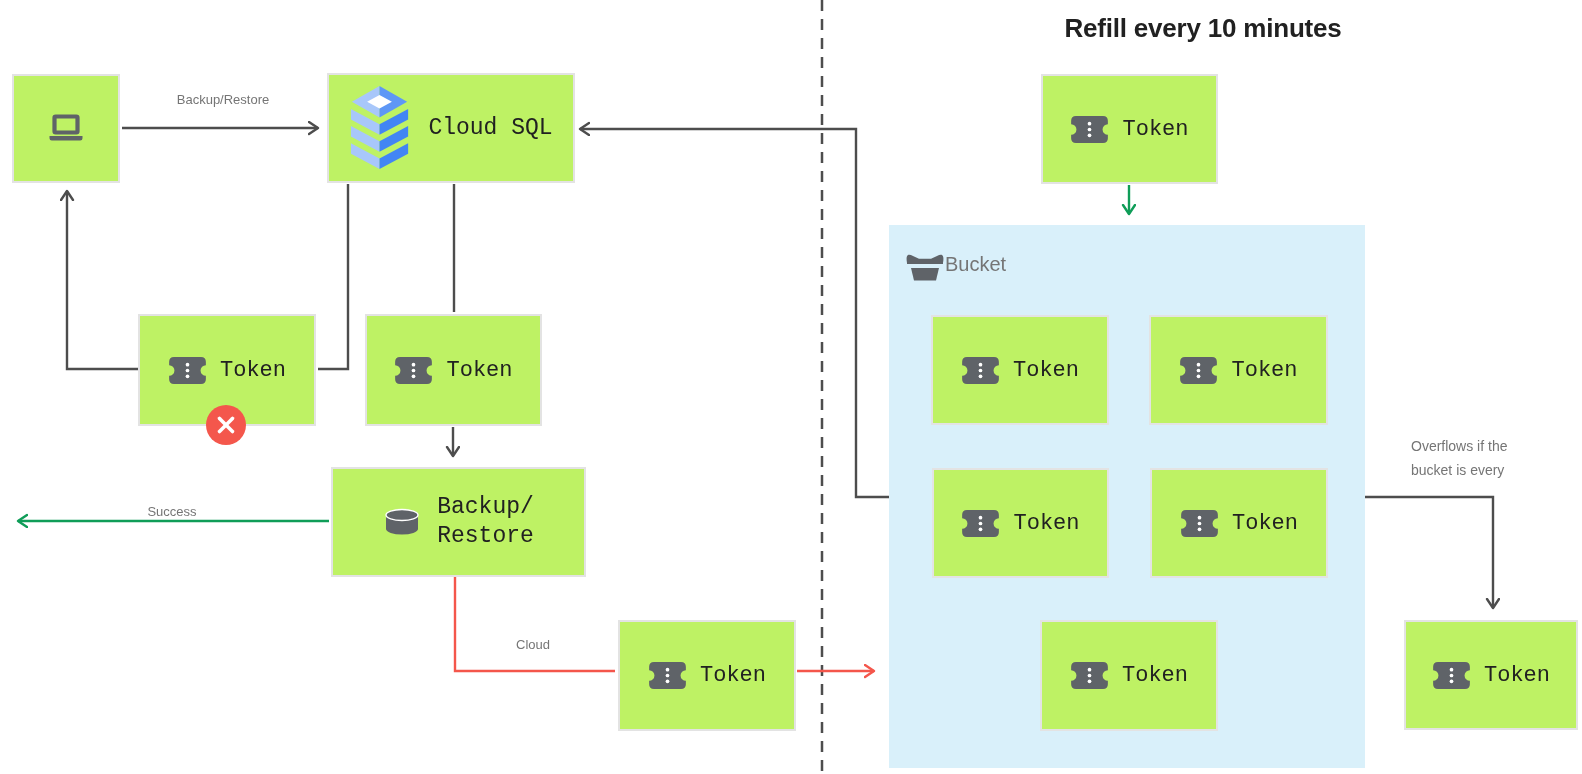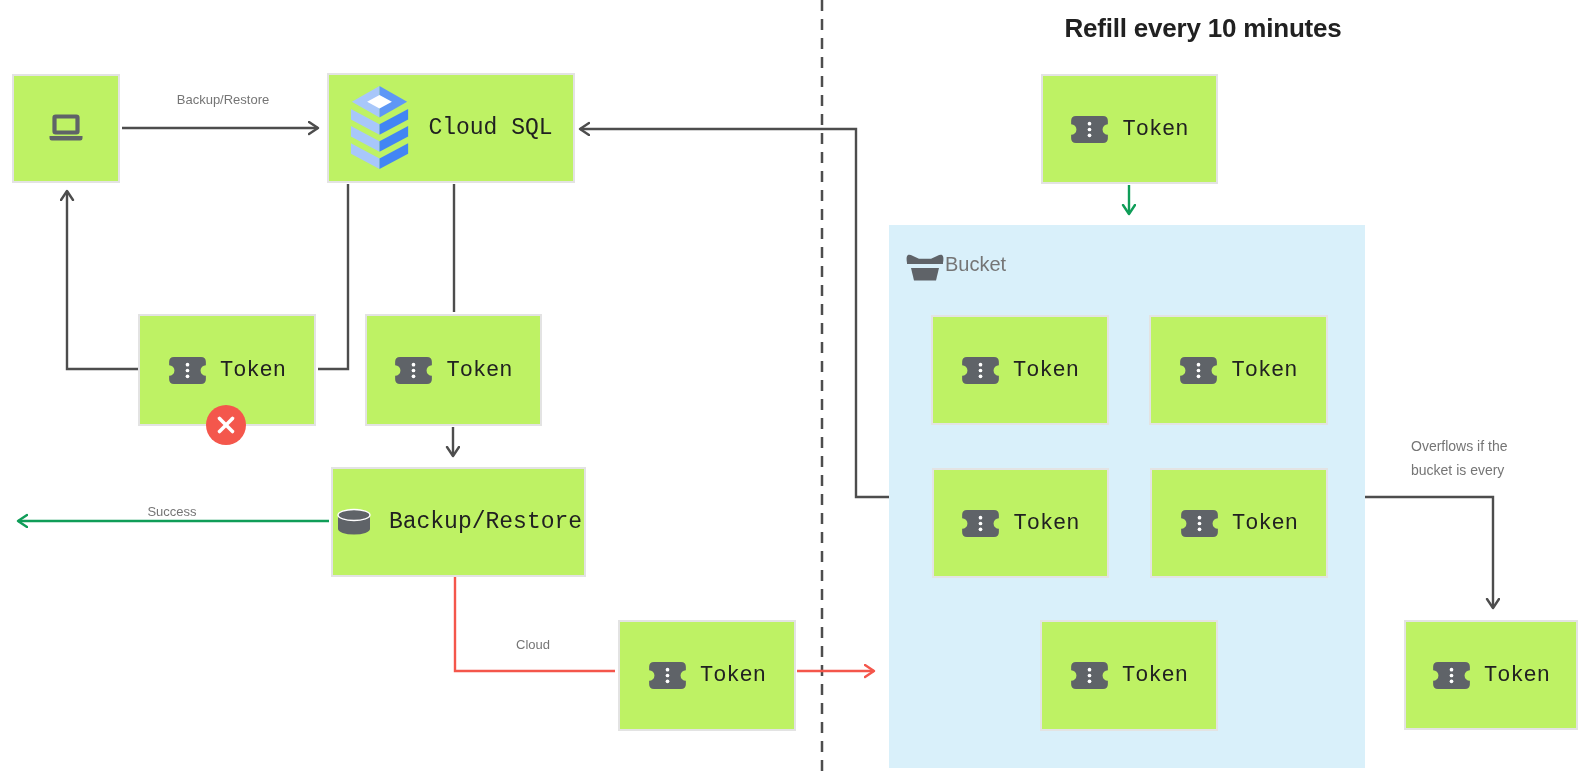--- a/index.html
+++ b/index.html
@@ -22,21 +22,21 @@
   .icon-fill{fill:var(--icon-gray);}
   .edge-label{position:absolute;color:var(--label-gray);font-size:13px;z-index:2;
               text-align:center;white-space:nowrap;}
   .note{position:absolute;color:var(--label-gray);font-size:14px;line-height:24px;z-index:2;
         text-align:left;white-space:nowrap;}
   .title{position:absolute;left:1001px;top:13px;width:404px;text-align:center;
          font-size:26px;font-weight:700;color:var(--text-dark);z-index:2;letter-spacing:-0.2px;}
   .bucket-header{position:absolute;left:905px;top:248px;display:flex;align-items:center;
                  gap:0;z-index:2;}
   .bucket-header span{font-size:20px;color:var(--label-gray);}
-  .br-text{display:flex;flex-direction:row;line-height:29px;font-size:23px;color:var(--text-dark);}
+  .br-text{display:flex;flex-direction:column;line-height:29px;font-size:23px;color:var(--text-dark);}
   .badge{position:absolute;left:206px;top:405px;width:40px;height:40px;border-radius:50%;
          background:var(--badge-red);z-index:3;display:flex;align-items:center;justify-content:center;}
 </style>
 </head>
 <body>
 
 <div id="canvas">
 
   <div class="bucket"></div>
 

